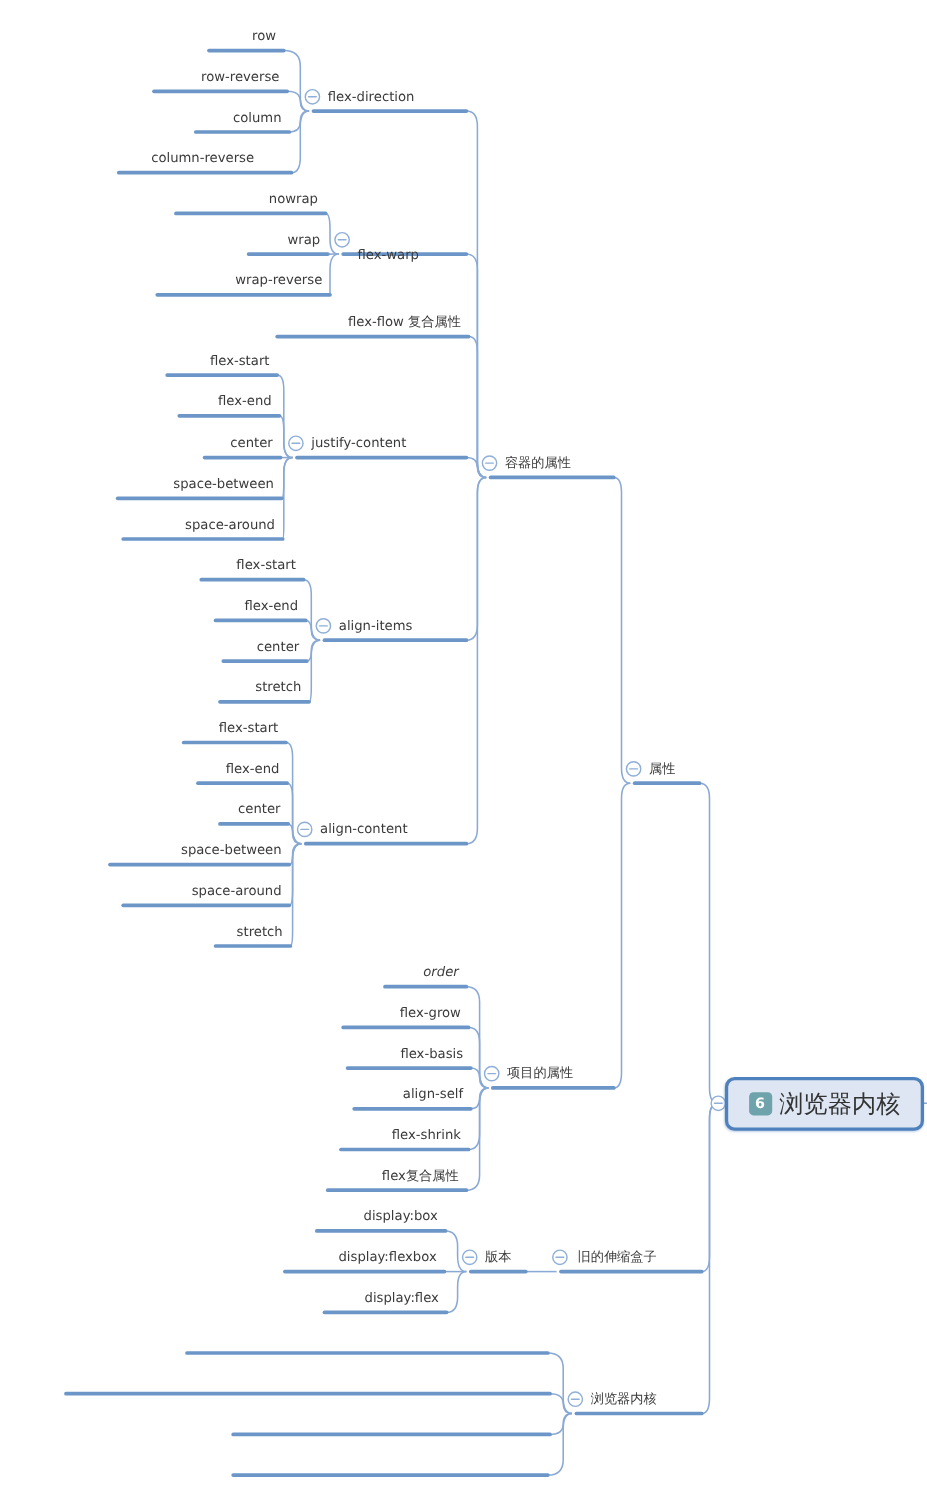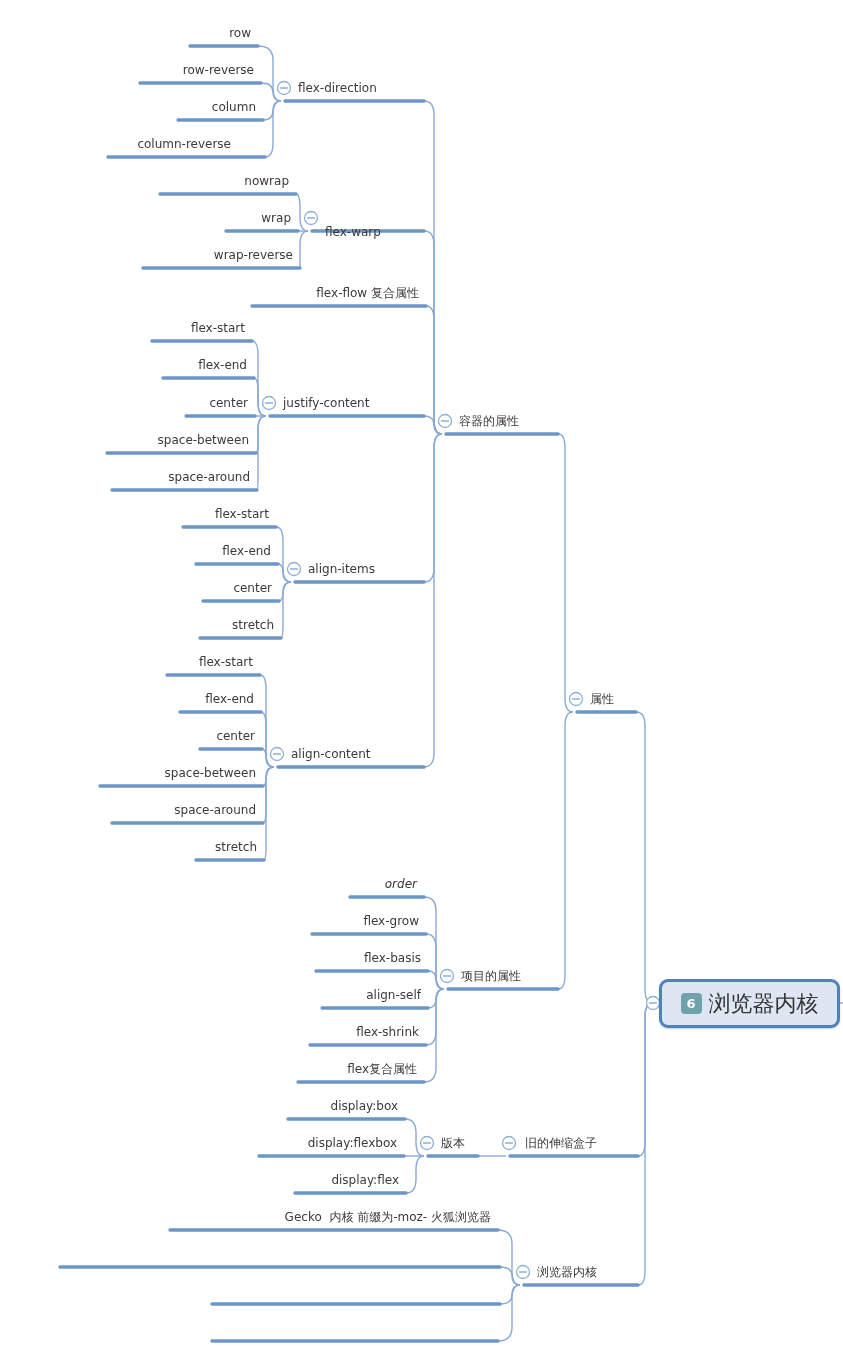--- a/index.html
+++ b/index.html
@@ -220,14 +220,13 @@
     <div class="topic" style="top: 995px; right: 422px;">align-self</div>
     <div class="topic" style="top: 1032px; right: 424px;">flex-shrink</div>
     <div class="topic" style="top: 1069px; right: 426px;">flex复合属性</div>
     <div class="topic" style="top: 699px; left: 590px;">属性</div>
     <div class="topic" style="top: 1143px; left: 525px;">旧的伸缩盒子</div>
     <div class="topic" style="top: 1143px; left: 441px;">版本</div>
     <div class="topic" style="top: 1106px; right: 445px;">display:box</div>
     <div class="topic" style="top: 1143px; right: 446px;">display:flexbox</div>
     <div class="topic" style="top: 1180px; right: 444px;">display:flex</div>
     <div class="topic" style="top: 1272px; left: 537px;">浏览器内核</div>
-    <div class="topic" style="top: 1217px; right: 352px;">Gecko  内核 前缀为-moz- 火狐浏览器</div>
   </div>
 
 </body></html>

